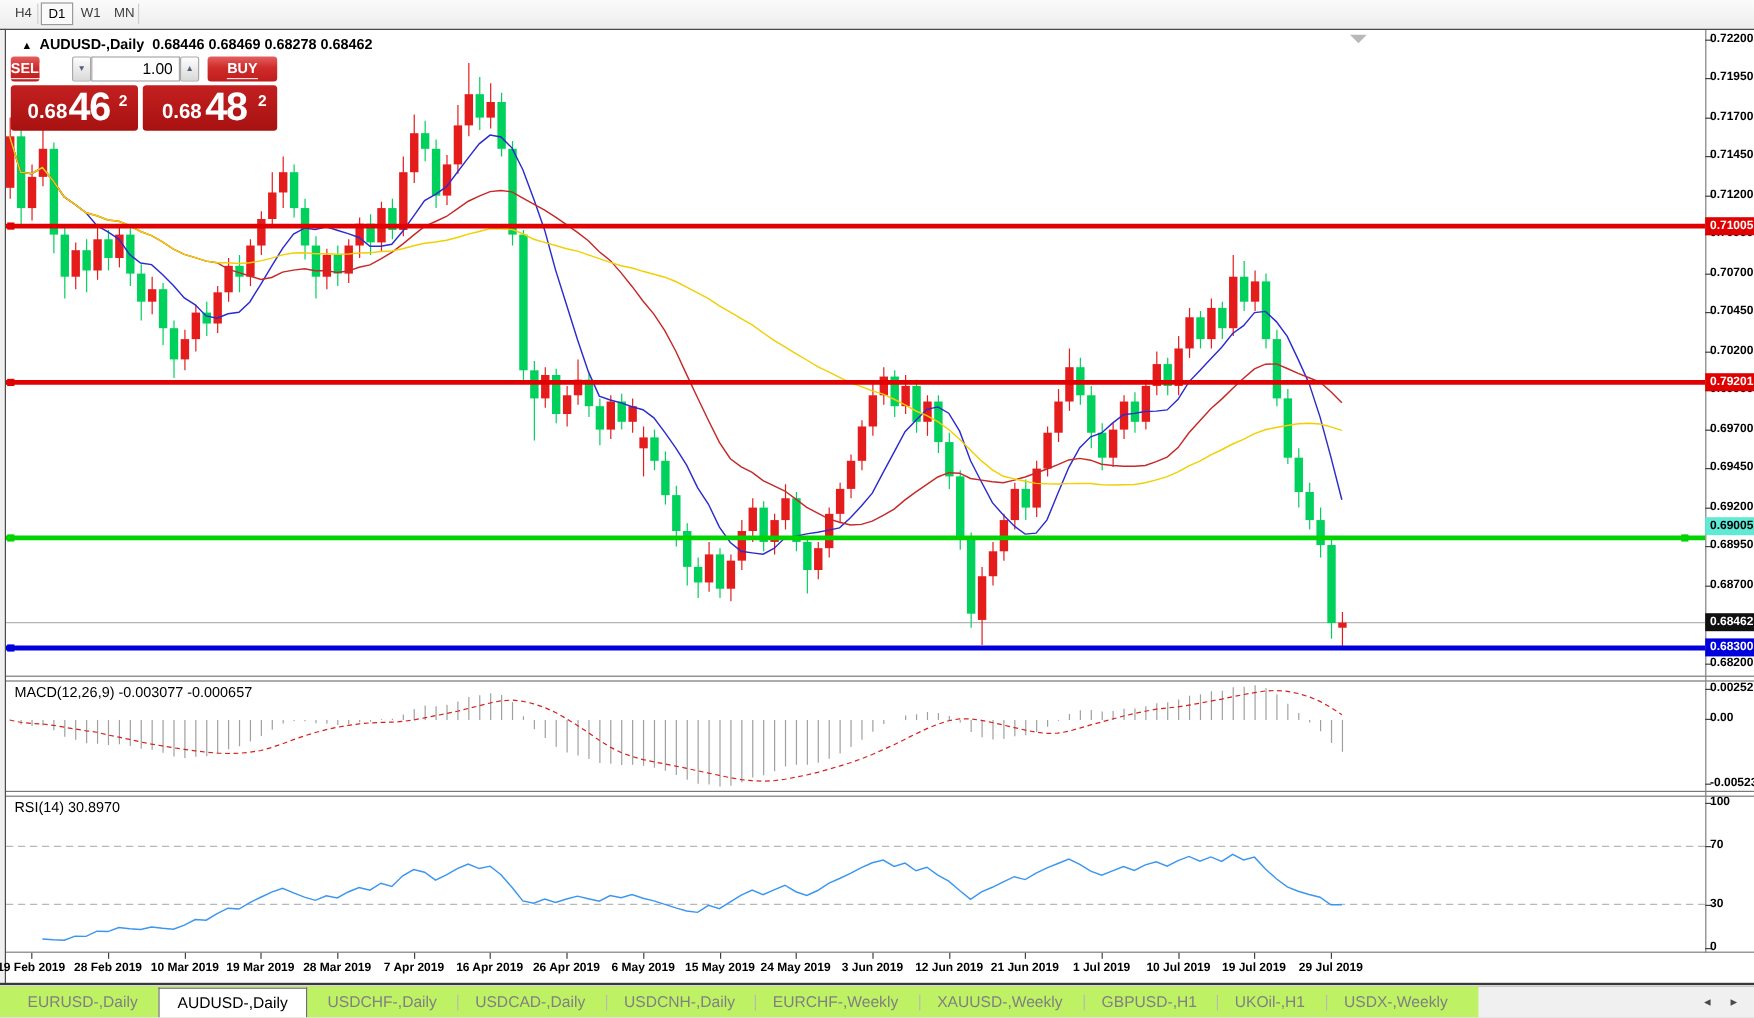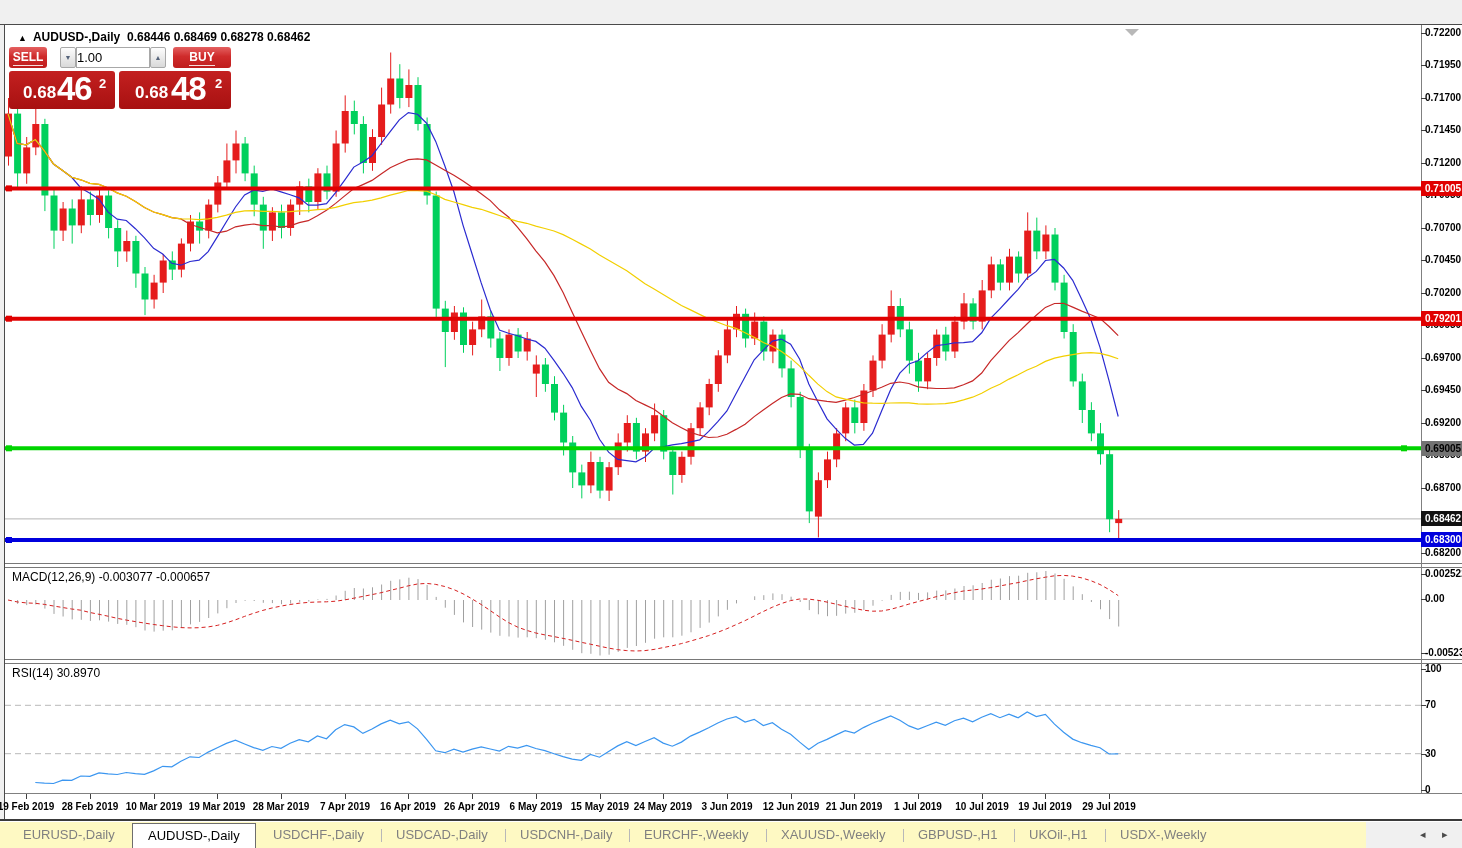--- a/index.html
+++ b/index.html
@@ -25,50 +25,58 @@
   #title-row .tri{font-size:9px;margin-right:6px;}
   
   #oneclick{left:9px;top:47px;width:222px;height:62px;}
   .ocbtn{position:absolute;top:0;height:21px;border-radius:3px;background:linear-gradient(#e46060,#cf2b2b 45%,#bf1d1d);
          color:#fff;font-size:12px;font-weight:700;text-align:center;line-height:21px;cursor:pointer;}
   .ocbtn span{border-bottom:1px solid rgba(255,255,255,.85);padding-bottom:1px;}
   .spinbtn{position:absolute;top:0;width:16px;height:21px;background:linear-gradient(#fdfdfd,#d9d9d9);
            border:1px solid #a8a8a8;box-sizing:border-box;border-radius:2px;text-align:center;line-height:19px;
            font-size:7px;color:#55637a;cursor:pointer;}
   #vol-field{position:absolute;left:67px;top:0;width:74px;height:21px;border:1px solid #a8a8a8;box-sizing:border-box;
-             background:#fff;font-family:"Liberation Sans",sans-serif;font-size:13px;padding:0 5px 0 0;}
+             background:#fff;font-family:"Liberation Sans",sans-serif;font-size:13px;text-align:right;padding:0 5px 0 0;}
   .pricebox{position:absolute;top:24px;height:38px;border-radius:3px;background:linear-gradient(#c32020,#a81111);
             color:#fff;cursor:pointer;}
   .pricebox .small{position:absolute;bottom:6px;font-size:17px;font-weight:700;}
   .pricebox .big{position:absolute;bottom:1px;font-size:33px;font-weight:700;letter-spacing:-1px;}
   .pricebox .sup{position:absolute;top:5px;font-size:13px;font-weight:700;}
   
   .indlabel{font-size:12px;color:#000;white-space:nowrap;}
   
   .ticklab{position:absolute;left:1425px;width:40px;font-size:10px;font-weight:700;color:#000;white-space:nowrap;}
   .tickdash{position:absolute;left:1421px;width:5px;height:1px;background:#404040;}
   .pricetag{position:absolute;left:1421px;width:41px;height:15px;font-size:10px;font-weight:700;
             line-height:15px;padding-left:4px;box-sizing:border-box;white-space:nowrap;}
   
   .datelab{position:absolute;top:801px;font-size:10px;font-weight:700;color:#000;white-space:nowrap;transform:translateX(-50%);}
   .datetick{position:absolute;top:794px;width:1px;height:5px;background:#404040;}
   
-  #tabbar{left:0;top:822px;width:1366px;height:26px;background:#fef9c3;}
+  #tabbar{left:0;top:822px;width:1232px;height:26px;background:#bef264;}
   .tab{position:absolute;top:2px;height:22px;line-height:22px;padding:0 15px;font-size:13px;color:#808080;cursor:pointer;white-space:nowrap;}
   .tab.active{background:#ffffff;border:1px solid #6e6e6e;border-bottom:1px solid #fff;box-sizing:content-box;
               color:#000;top:1px;height:24px;line-height:23px;z-index:2;}
   .tabsep{position:absolute;top:7px;width:1px;height:13px;background:#b8b8b8;}
   .tabarrow{position:absolute;top:6px;font-size:11px;color:#4a4a4a;cursor:pointer;}
   svg{display:block;}
 </style>
 </head>
 <body>
 
 <div id="screen">
 
+  <div id="toolbar" class="abs">
+      <div class="tfbtn" style="left: 6px;">H4</div>
+      <div class="tfbtn active" style="left: 34px;">D1</div>
+      <div class="tfbtn" style="left: 62px;">W1</div>
+      <div class="tfbtn" style="left: 90px;">MN</div>
+      <div class="tfsep" style="left: 31px;"></div>
+      <div class="tfsep" style="left: 115px;"></div>
+    </div>
 
   <div id="chartbg" class="abs"></div>
   <div id="frame-top" class="abs"></div>
   <div id="frame-left" class="abs"></div>
 
   <svg id="main-svg" class="abs" style="left:5px;top:25px;" width="1416" height="538">
       <line x1="0" x2="1416" y1="493.9" y2="493.9" stroke="#b4b4b4" stroke-width="1"></line>
       <line x1="3.5" x2="3.5" y1="73.0" y2="140.6" stroke="#e51c1c" stroke-width="1"></line>
       <rect x="0.0" y="88.6" width="7" height="42.9" fill="#e51c1c"></rect>
       <line x1="12.6" x2="12.6" y1="78.2" y2="164.0" stroke="#00d05c" stroke-width="1"></line>
@@ -328,21 +336,21 @@
       <rect x="1" y="512.0" width="6" height="6" fill="#0000dd"></rect>
       <rect x="1396" y="420.3" width="6" height="6" fill="#00d400"></rect>
       <polygon points="1120,4 1134,4 1127,11" fill="#b8b8b8"></polygon>
     </svg>
 
   <div id="title-row" class="abs">
     <span class="tri">▲</span><span>AUDUSD-,Daily</span>&nbsp;&nbsp;<span>0.68446 0.68469 0.68278 0.68462</span>
   </div>
 
   <div id="oneclick" class="abs">
-    <div class="ocbtn" style="left:0;width:38px;"><span>SELL</span></div>
+    <div class="ocbtn" style="left:0;width:24px;"><span>SELL</span></div>
     <div class="spinbtn" style="left:51px;"><span>▼</span></div>
     <input id="vol-field" value="1.00" style="">
     <div class="spinbtn" style="left:141px;"><span>▲</span></div>
     <div class="ocbtn" style="left:164px;width:58px;"><span>BUY</span></div>
     <div class="pricebox" style="left:0;width:106px;">
       <span class="small" style="left:14px;">0.68</span>
       <span class="big" style="left:48px;">46</span>
       <span class="sup" style="left:90px;">2</span>
     </div>
     <div class="pricebox" style="left:110px;width:112px;">
@@ -547,21 +555,21 @@
     <div class="tickdash" style="top: 455px;"></div>
     <div class="ticklab" style="top: 449px;">0.68950</div>
     <div class="tickdash" style="top: 488px;"></div>
     <div class="ticklab" style="top: 482px;">0.68700</div>
     <div class="tickdash" style="top: 520px;"></div>
     <div class="ticklab" style="top: 514px;">0.68450</div>
     <div class="tickdash" style="top: 553px;"></div>
     <div class="ticklab" style="top: 547px;">0.68200</div>
     <div class="pricetag" style="top: 181px; background: rgb(224, 0, 0); color: rgb(255, 255, 255);">0.71005</div>
     <div class="pricetag" style="top: 311px; background: rgb(224, 0, 0); color: rgb(255, 255, 255);">0.79201</div>
-    <div class="pricetag" style="top: 441px; background: #737373; color: rgb(0, 0, 0);">0.69005</div>
+    <div class="pricetag" style="top: 431px; background: #5eead4; color: rgb(0, 0, 0);">0.69005</div>
     <div class="pricetag" style="top: 511px; background: rgb(17, 17, 17); color: rgb(255, 255, 255);">0.68462</div>
     <div class="pricetag" style="top: 532px; background: rgb(0, 0, 221); color: rgb(255, 255, 255);">0.68300</div>
     <div class="tickdash" style="top: 574px;"></div>
     <div class="ticklab" style="top: 568px;">0.002522</div>
     <div class="tickdash" style="top: 599px;"></div>
     <div class="ticklab" style="top: 593px;">0.00</div>
     <div class="tickdash" style="top: 653px;"></div>
     <div class="ticklab" style="top: 647px;">-0.005234</div>
     <div class="tickdash" style="top: 669px;"></div>
     <div class="ticklab" style="top: 663px;">100</div>

